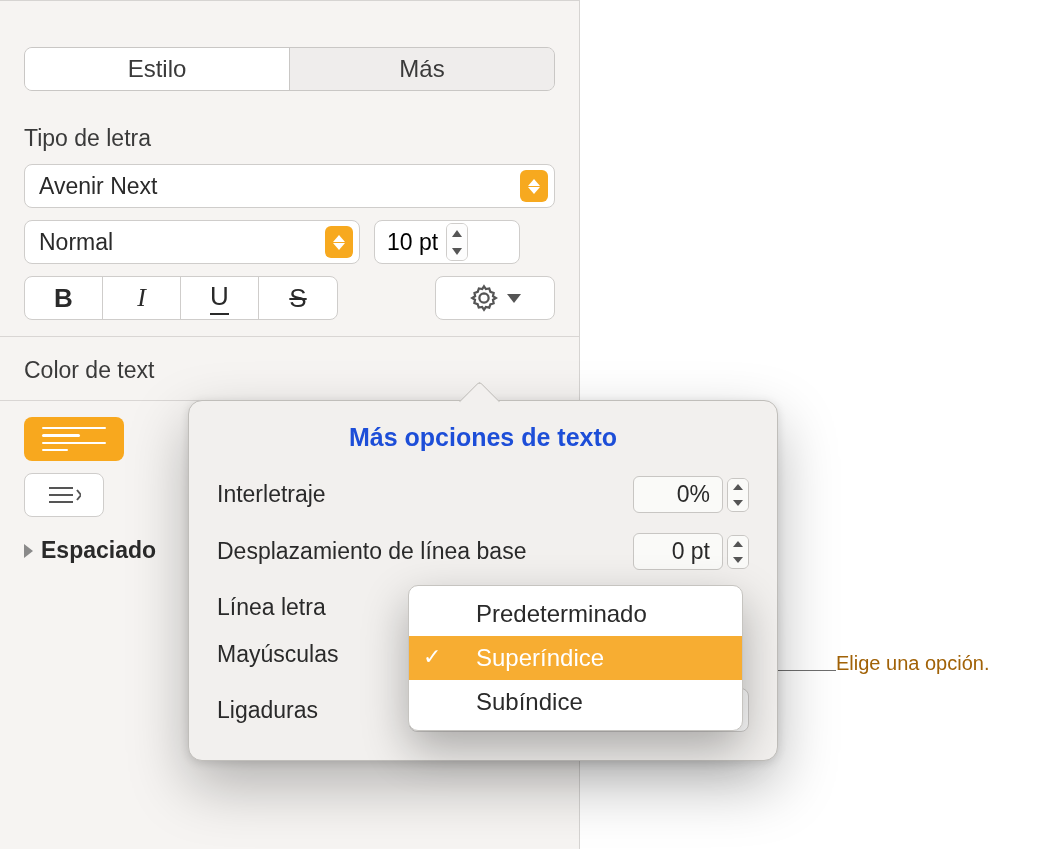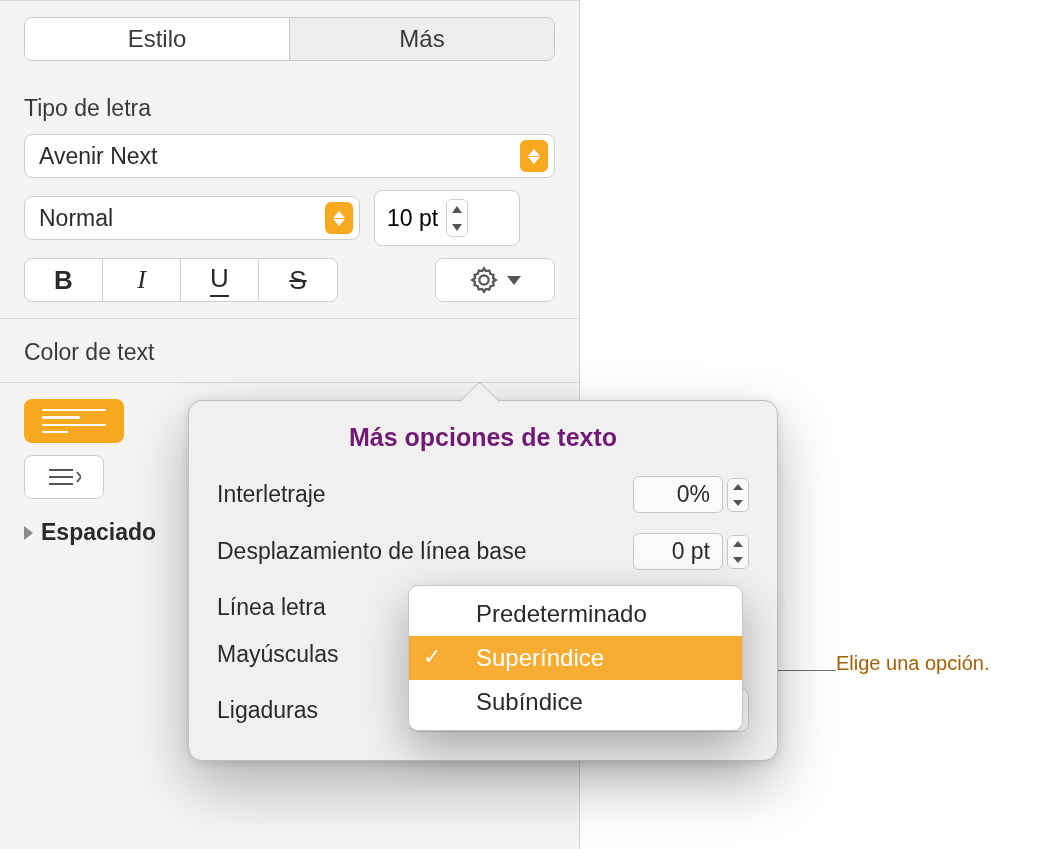--- a/index.html
+++ b/index.html
@@ -22,20 +22,21 @@
     }
     
     .tabbar {
       display: flex;
       width: 100%;
       background: #efedec;
       border: 1px solid #c9c7c5;
       border-radius: 8px;
       height: 44px;
       overflow: hidden;
+      margin-top: 30px;
     }
     .tab {
       flex: 1;
       text-align: center;
       line-height: 42px;
       font-size: 24px;
       color: #3a3a3a;
       border-right: 1px solid #c9c7c5;
       background: #efedec;
     }
@@ -69,21 +70,21 @@
       gap:1px;
     }
     .stepper-knob .tri-up, .stepper-knob .tri-down{
       width:0;height:0;border-left:6px solid transparent;border-right:6px solid transparent;
     }
     .stepper-knob .tri-up{border-bottom:7px solid #fff;}
     .stepper-knob .tri-down{border-top:7px solid #fff;}
     .size-field{
       display:flex; align-items:center;
       background:#fff; border:1px solid #cfcdcb; border-radius:8px;
-      height:56px; padding:0 8px 0 12px; font-size:23px;
+      height:44px; padding:0 8px 0 12px; font-size:23px;
     }
     .mini-stepper{
       display:flex; flex-direction:column; margin-left:8px;
       border:1px solid #cfcdcb; border-radius:6px; overflow:hidden;
     }
     .mini-stepper button{
       width:20px;height:18px;background:#fdfdfd;border:none;display:flex;align-items:center;justify-content:center;
     }
     .mini-stepper .up::before{content:"";border-left:5px solid transparent;border-right:5px solid transparent;border-bottom:7px solid #555;}
     .mini-stepper .down::before{content:"";border-left:5px solid transparent;border-right:5px solid transparent;border-top:7px solid #555;}
@@ -140,21 +141,21 @@
     }
     .popover::before{
       content:"";
       position:absolute; top:-14px; left:276px;
       width:28px;height:28px;
       background:#f2f0ee; border-left:1px solid #c0beba;border-top:1px solid #c0beba;
       transform:rotate(45deg);
       border-top-left-radius:4px;
     }
     .popover h3{
-      text-align:center;font-size:25px;font-weight:600;color:#701a75;margin-bottom:24px;
+      text-align:center;font-size:25px;font-weight:600;color:#1d4ed8;margin-bottom:24px;
     }
     .pop-row{
       display:flex;align-items:center;justify-content:space-between;margin-bottom:20px;
       font-size:23px;color:#2a2a2a;
     }
     .pop-row .spin{
       display:flex;align-items:center;gap:4px;
     }
     .spin-box{
       border:1px solid #c8c6c3;background:#fafaf8;border-radius:6px;

